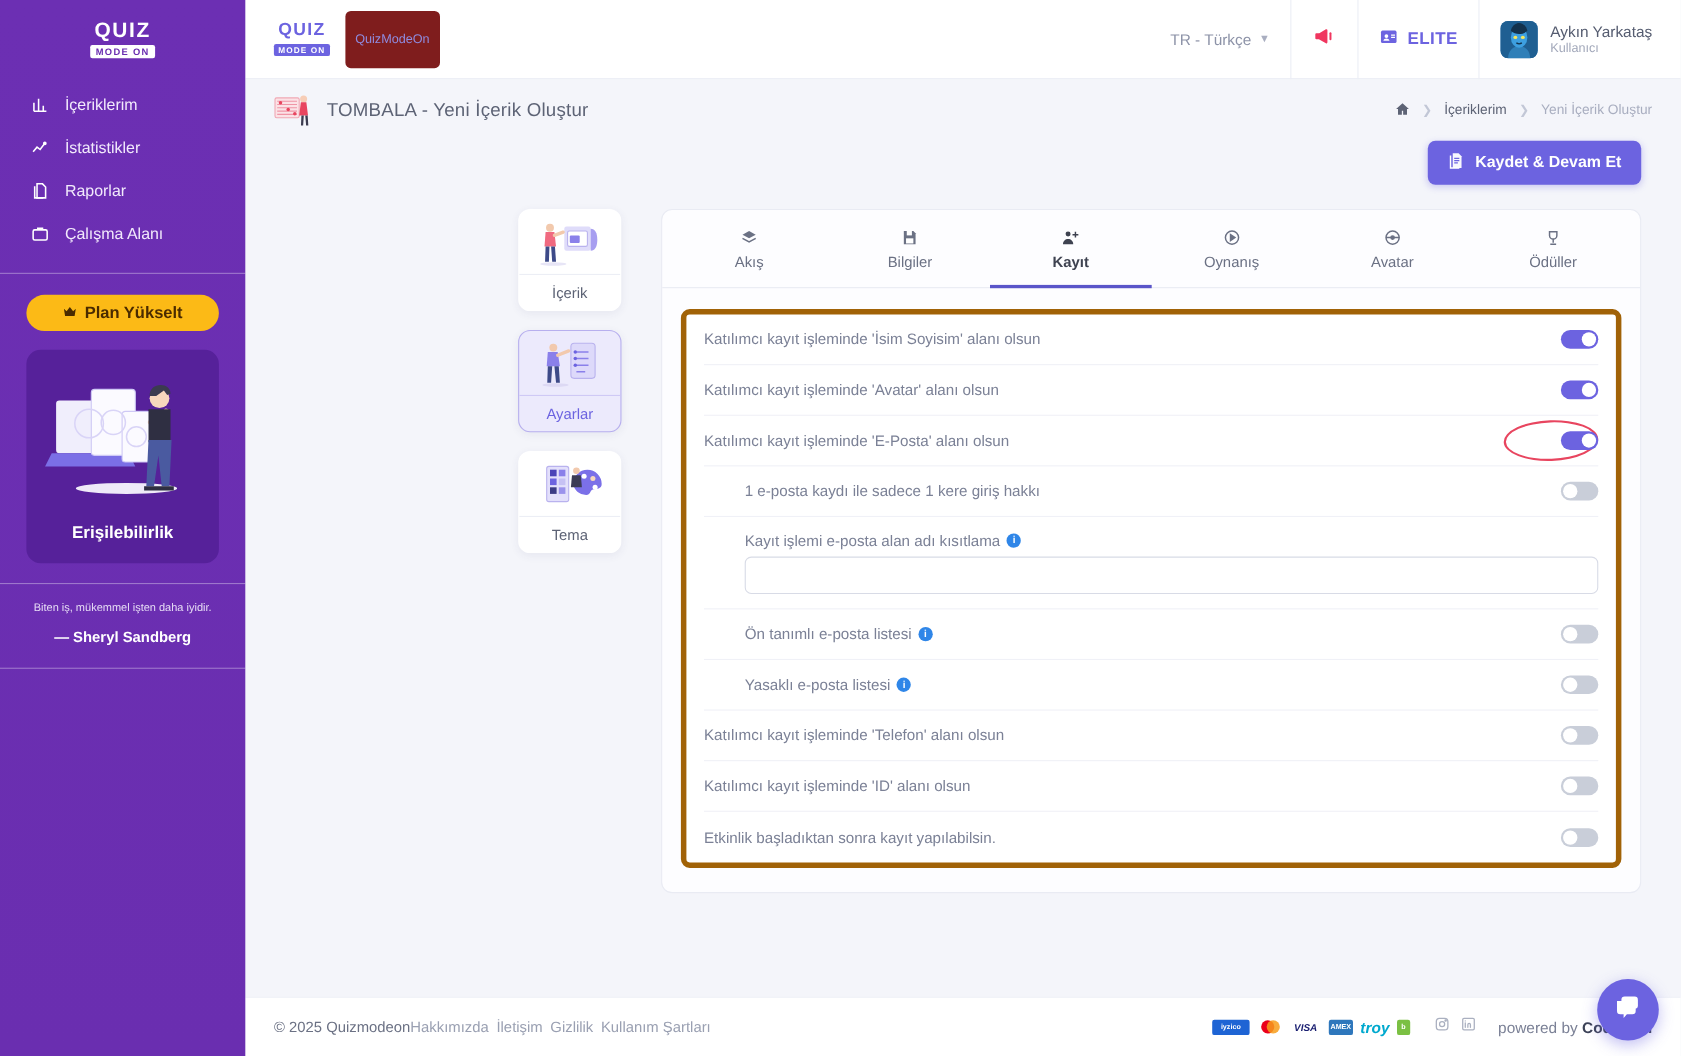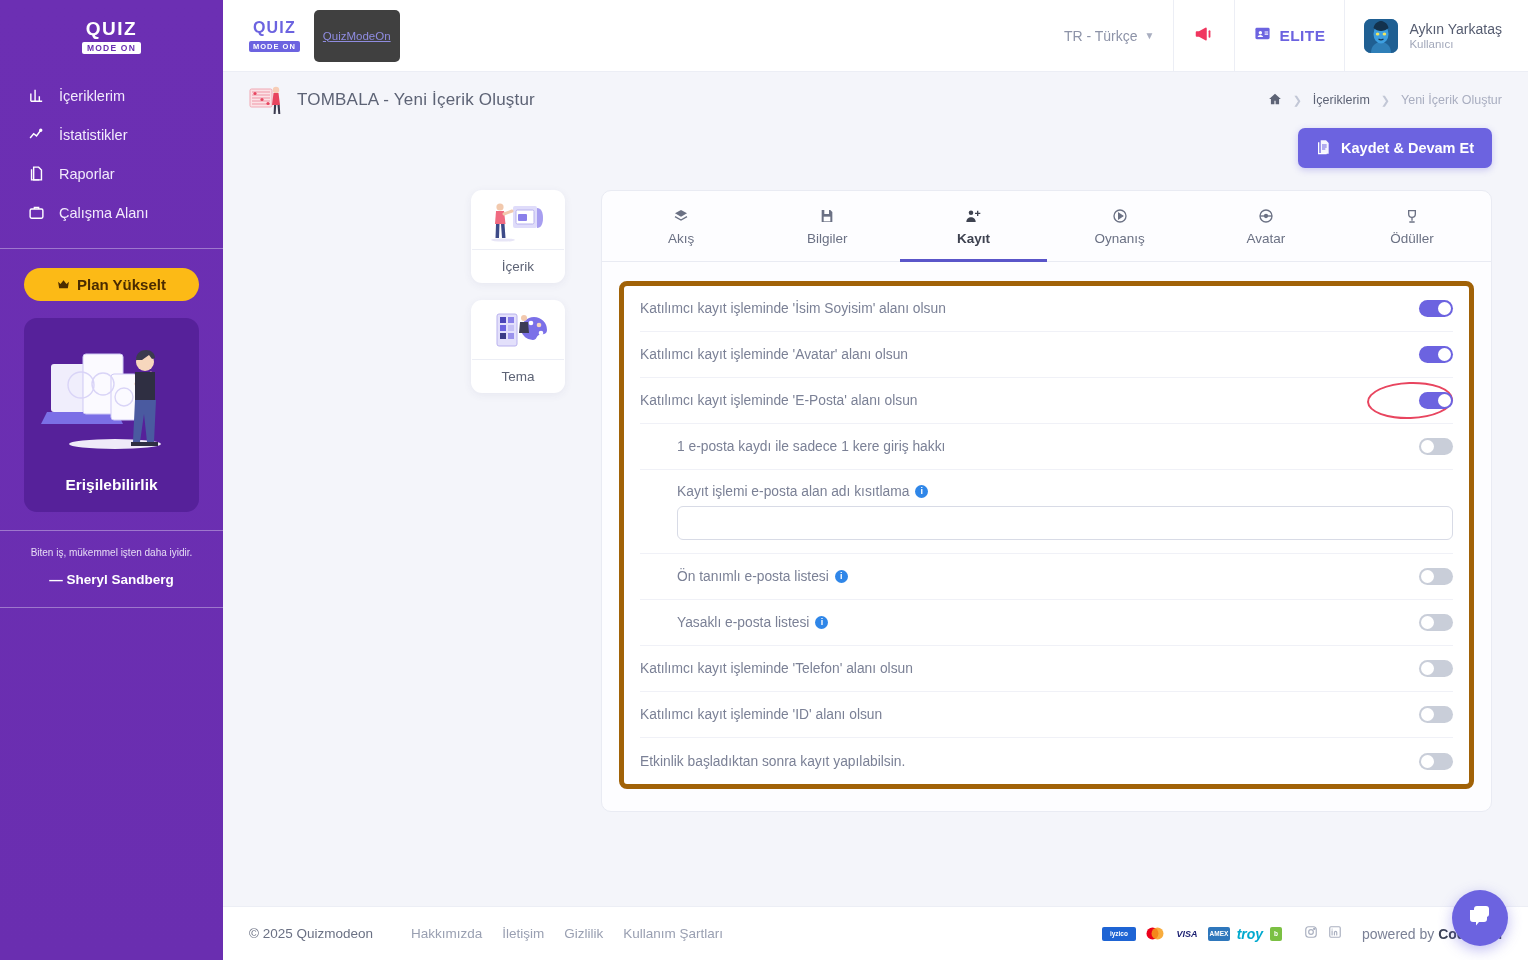--- a/index.html
+++ b/index.html
@@ -75,22 +75,22 @@
     border-bottom: 1px solid #eceef5; flex: 0 0 72px;
   }
   .tb-logo { padding-left: 26px; display:flex; align-items:center; gap: 14px; }
   .tb-mark { text-align:center; line-height:1; }
   .tb-mark .m1 { font-size: 16px; font-weight: bold; letter-spacing:1.2px; color:#6c63e0; }
   .tb-mark .m2 {
     margin-top:2px; display:inline-block; background:#6c63e0; color:#fff;
     font-size:7.5px; font-weight:bold; letter-spacing:1px; padding:1.5px 4px; border-radius:2px;
   }
   .tb-chip {
-    background:#404040; color:#8f8ce0; font-size:11.5px;
-    padding: 20px 9px; border-radius: 5px; text-decoration: underline;
+    background:#7f1d1d; color:#8f8ce0; font-size:11.5px;
+    padding: 20px 9px; border-radius: 5px;
   }
   .tb-spacer { flex:1; }
   .tb-cell {
     height: 72px; display:flex; align-items:center; padding: 0 19px;
     border-left: 1px solid #eceef5; cursor:pointer;
   }
   .tb-cell.nb { border-left:none; }
   .lang { font-size: 14px; color:#8d93a8; display:flex; align-items:center; gap:7px; }
   .chev { font-size: 10px; color:#a9aec0; }
   .elite { display:flex; align-items:center; gap:8px; color:#6c63e0; font-weight:bold; font-size:15.5px; letter-spacing:.4px; }
@@ -208,21 +208,21 @@
     transform: rotate(-2deg); pointer-events:none;
   }
 
   
   .footer {
     height: 54px; background:#fff; border-top:1px solid #eceef5;
     display:flex; align-items:center; padding: 0 26px 0 0; flex:0 0 54px;
     position:relative;
   }
   .f-copy { font-size: 13.5px; color:#6b7184; padding-left: 26px; }
-  .f-links { display:flex; gap: 20px; margin-left: 38px; }
+  .f-links { display:flex; gap: 7px; }
   .f-links span { font-size: 13.5px; color:#9aa0b2; cursor:pointer; }
   .f-spacer { flex:1; }
   .pays { display:flex; align-items:center; gap:8px; }
   .pay { height: 14px; border-radius:2px; display:flex; align-items:center; justify-content:center;
          font-size:6.5px; font-weight:bold; color:#fff; }
   .socials { display:flex; gap: 10px; margin-left: 22px; }
   .socials svg { width: 14px; height: 14px; color:#aab0c0; }
   .powered { margin-left: 20px; font-size: 14px; color:#7b8196; }
   .powered b { color:#3c4256; }
   .chat {
@@ -448,20 +448,37 @@
               <circle cx="13" cy="9" r="3.6" fill="#f2c9ad"></circle>
               <path d="M9 13h8l1.5 13H8z" fill="#f06a80"></path>
               <path d="M9 26h3.5l-.5 14h-3.5zM14 26h3.5l1 14h-3.5z" fill="#3d4a88"></path>
               <path d="M17 16l8-3" stroke="#f2c9ad" stroke-width="3" stroke-linecap="round"></path>
               <ellipse cx="16" cy="42" rx="12" ry="1.6" fill="#e7e5f6"></ellipse>
             </svg>
           </div>
           <div class="vtab-lbl">İçerik</div>
         </div>
 
+        <div class="vtab active">
+          <div class="vtab-art">
+            <svg width="62" height="44" viewBox="0 0 62 44">
+              <rect x="32" y="4" width="22" height="32" rx="3" fill="#ddd9fa" stroke="#b9b2ee"></rect>
+              <path d="M37 12h11M37 18h11M37 24h11M37 30h8" stroke="#8a80ea" stroke-width="1.4"></path>
+              <circle cx="36" cy="12" r="1.6" fill="#6c63e0"></circle>
+                <circle cx="36" cy="18" r="1.6" fill="#6c63e0"></circle>
+              <circle cx="36" cy="24" r="1.6" fill="#6c63e0"></circle>
+              <circle cx="16" cy="8" r="3.6" fill="#f2c9ad"></circle>
+              <path d="M11 12h9l2 13H10z" fill="#8a80ea"></path>
+              <path d="M11 25h4l-1 15h-3.5zM17 25h4l1 15h-3.5z" fill="#3d4a88"></path>
+              <path d="M20 15l10-4" stroke="#f2c9ad" stroke-width="3" stroke-linecap="round"></path>
+              <ellipse cx="18" cy="42" rx="12" ry="1.6" fill="#ddd9f4"></ellipse>
+            </svg>
+          </div>
+          <div class="vtab-lbl">Ayarlar</div>
+        </div>
 
         <div class="vtab">
           <div class="vtab-art">
             <svg width="62" height="44" viewBox="0 0 62 44">
               <rect x="10" y="6" width="20" height="32" rx="2" fill="#e3e0fb" stroke="#b9b2ee"></rect>
               <rect x="13" y="9" width="6" height="6" fill="#4a44b8"></rect>
                 <rect x="21" y="9" width="6" height="6" fill="#8a80ea"></rect>
               <rect x="13" y="17" width="6" height="6" fill="#6c63e0"></rect>
                 <rect x="21" y="17" width="6" height="6" fill="#c6c1f4"></rect>
               <rect x="13" y="25" width="6" height="6" fill="#3b3b85"></rect>

